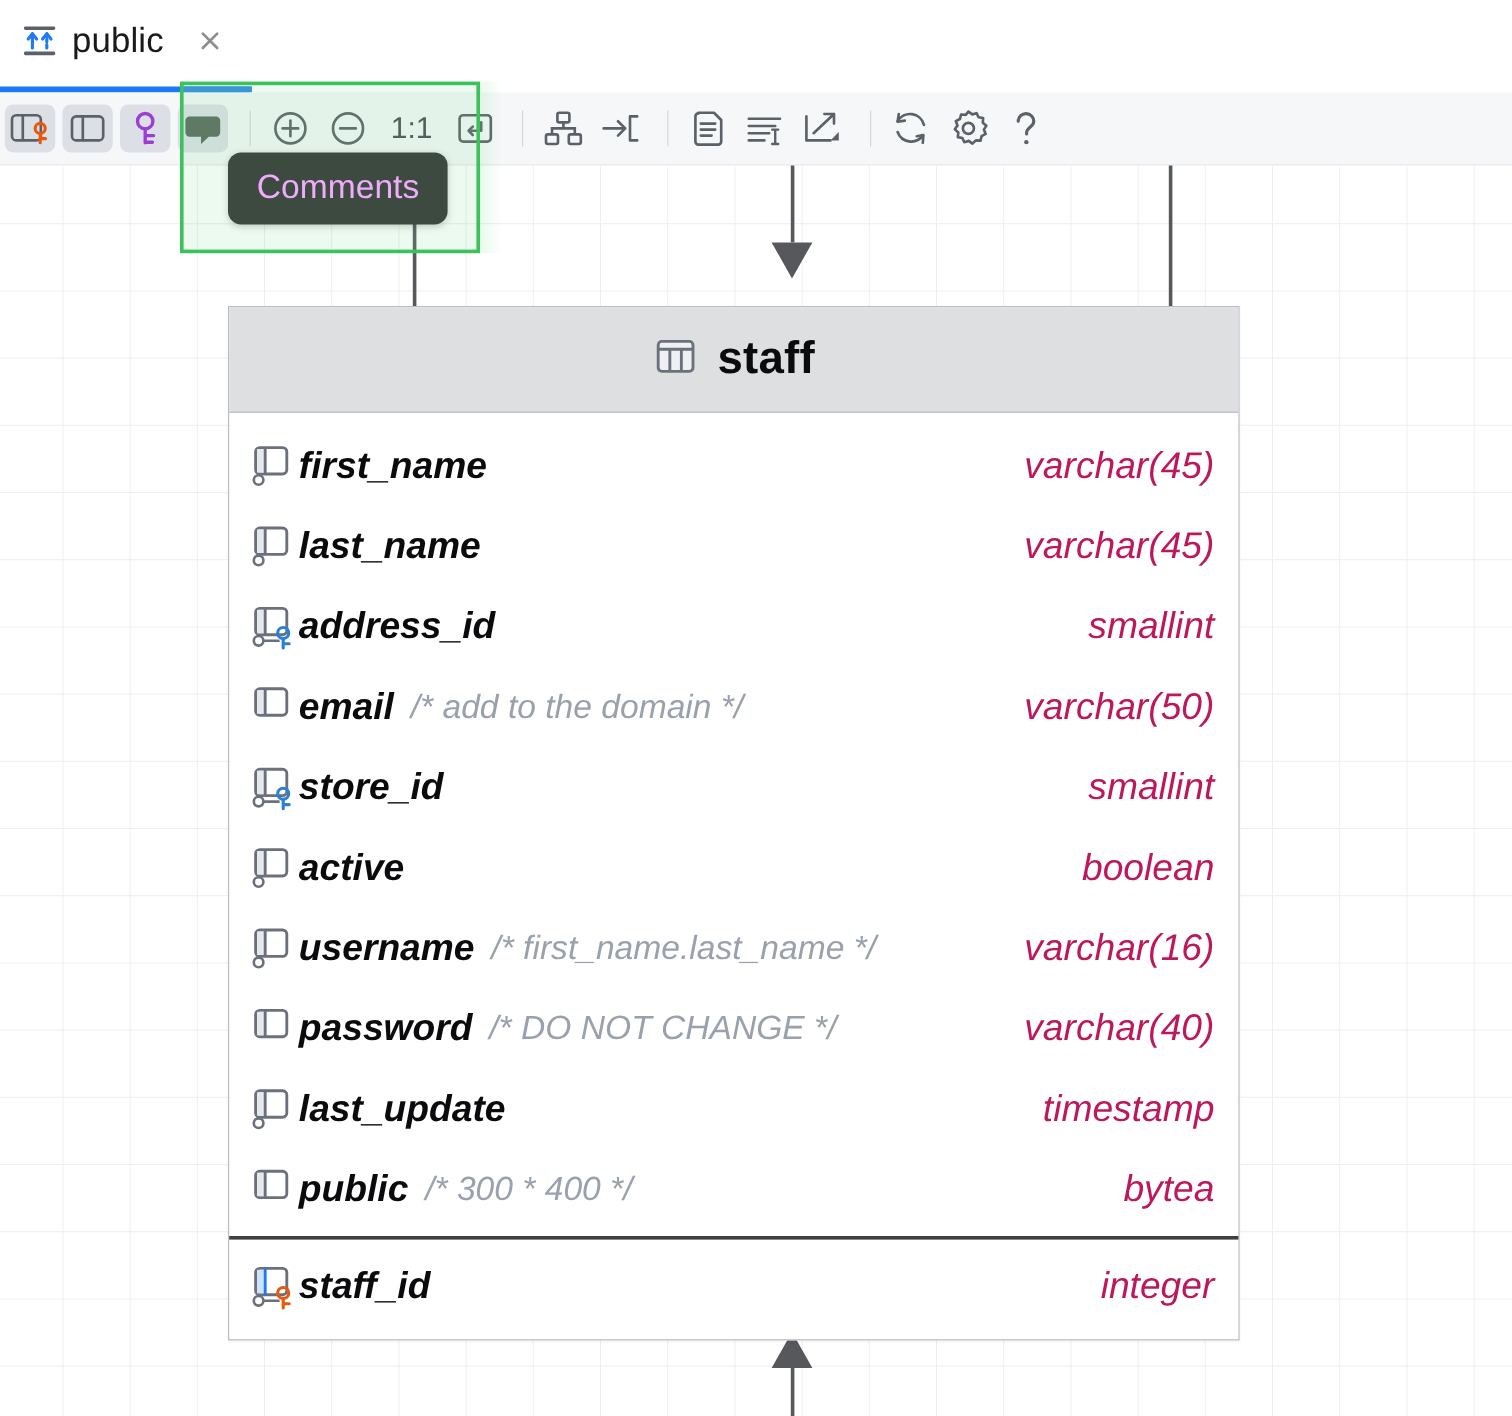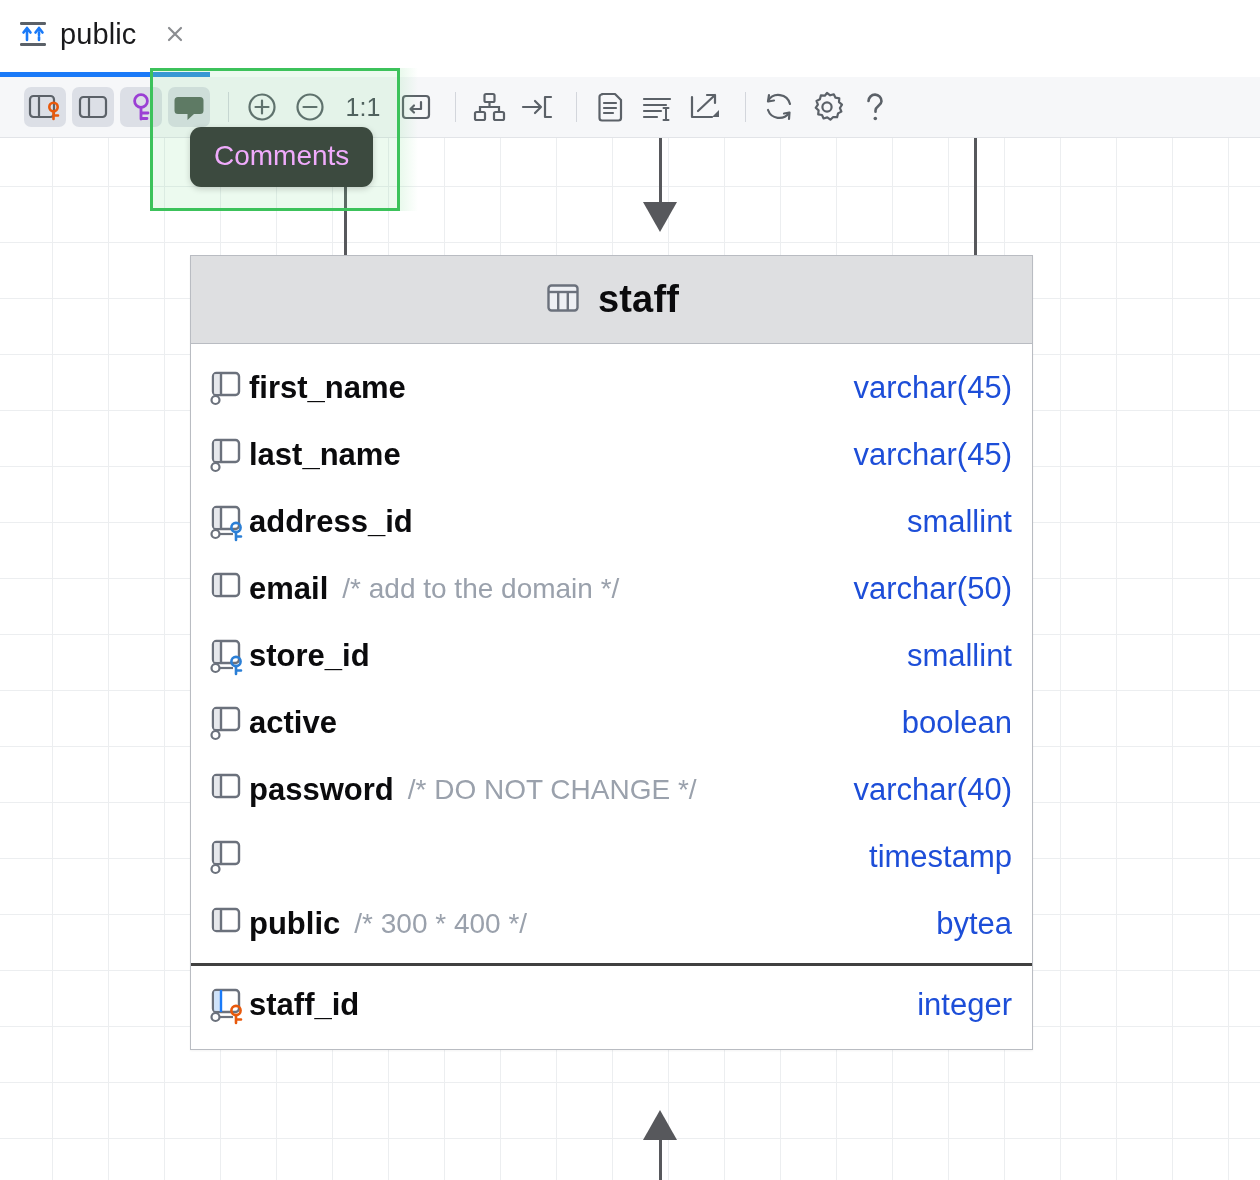--- a/index.html
+++ b/index.html
@@ -44,21 +44,21 @@
   .progress-fill2 {
     position: absolute; left: 150px; top: 0; height: 5px; width: 60px;
     background: #2f8de0;
   }
 
   
   .toolbar {
     position: absolute; left: 0; top: 77px; width: 1260px; height: 61px;
     background: #f6f7f9;
     border-bottom: 1px solid #e2e4e8;
-    display: flex; align-items: center; padding-left: 24px;
+    display: flex; align-items: center; padding-left: 4px;
   }
   .tb-btn {
     width: 42px; height: 40px; margin-right: 6px; border-radius: 7px;
     display: flex; align-items: center; justify-content: center;
     background: transparent;
   }
   .tb-btn.active { background: #dcdfe6; }
   .tb-sep {
     width: 1px; height: 30px; background: #d3d6dc; margin: 0 12px;
     flex: 0 0 auto;
@@ -119,36 +119,36 @@
     position: absolute; left: 190px; top: 255px; width: 843px;
     border: 1px solid #b9bcc2; background: #ffffff; z-index: 20;
     box-shadow: 0 1px 2px rgba(0,0,0,.05);
   }
   .node-header {
     height: 88px; background: #dedfe1;
     border-bottom: 1px solid #b9bcc2;
     display: flex; align-items: center; justify-content: center; gap: 16px;
   }
   .node-title { font-size: 38px; font-weight: bold; color: #0b0b0d; letter-spacing: .2px; }
-  .node-body { padding: 10px 0 6px; }
+  .node-body { padding: 10px 0 6px; font-style: italic; }
   .col-row {
     display: flex; align-items: center;
     height: 67px; padding: 0 20px 0 18px;
   }
   .col-row.sep { border-top: 3px solid #404040; margin-top: 6px; padding-top: 0; height: 80px; }
   .col-icon { width: 40px; flex: 0 0 auto; display: flex; align-items: center; }
   .col-name {
     font-size: 31px; font-weight: bold; color: #0b0b0d;
     white-space: nowrap;
   }
   .col-comment {
     font-size: 28px; color: #9aa1ac; margin-left: 14px; white-space: nowrap;
   }
   .col-type {
-    margin-left: auto; font-size: 31px; color: #1d4ed8; white-space: nowrap;
+    margin-left: auto; font-size: 31px; color: #be185d; white-space: nowrap;
   }
 </style>
 </head>
 <body>
 
 <div id="root">
 
   <div class="tabbar">
     <div class="tab">
       <span class="tab-icon">
@@ -405,35 +405,49 @@
           </span>
           <span class="col-name">active</span>
           <span class="col-type">boolean</span>
         </div>
         <div class="col-row">
           <span class="col-icon">
             <svg width="40" height="42" viewBox="0 0 40 42">
               <rect x="4" y="6" width="26" height="22" rx="3.5" fill="none" stroke="#6b717c" stroke-width="2.4"></rect>
               <rect x="5.2" y="7.2" width="6" height="19.6" fill="#e6e8ec"></rect>
               <path d="M12 6 V28" stroke="#6b717c" stroke-width="2.4"></path>
+              <circle cx="6.5" cy="33" r="4" fill="none" stroke="#6b717c" stroke-width="2.2"></circle>
+            </svg>
+          </span>
+          <span class="col-name">username</span>
+          <span class="col-comment">/* first_name.last_name */</span>
+          <span class="col-type">varchar(16)</span>
+        </div>
+        <div class="col-row">
+          <span class="col-icon">
+            <svg width="40" height="42" viewBox="0 0 40 42">
+              <rect x="4" y="6" width="26" height="22" rx="3.5" fill="none" stroke="#6b717c" stroke-width="2.4"></rect>
+              <rect x="5.2" y="7.2" width="6" height="19.6" fill="#e6e8ec"></rect>
+              <path d="M12 6 V28" stroke="#6b717c" stroke-width="2.4"></path>
             </svg>
           </span>
           <span class="col-name">password</span>
           <span class="col-comment">/* DO NOT CHANGE */</span>
           <span class="col-type">varchar(40)</span>
         </div>
         <div class="col-row">
           <span class="col-icon">
             <svg width="40" height="42" viewBox="0 0 40 42">
               <rect x="4" y="6" width="26" height="22" rx="3.5" fill="none" stroke="#6b717c" stroke-width="2.4"></rect>
               <rect x="5.2" y="7.2" width="6" height="19.6" fill="#e6e8ec"></rect>
               <path d="M12 6 V28" stroke="#6b717c" stroke-width="2.4"></path>
               <circle cx="6.5" cy="33" r="4" fill="none" stroke="#6b717c" stroke-width="2.2"></circle>
             </svg>
           </span>
+          <span class="col-name">last_update</span>
           <span class="col-type">timestamp</span>
         </div>
         <div class="col-row">
           <span class="col-icon">
             <svg width="40" height="42" viewBox="0 0 40 42">
               <rect x="4" y="6" width="26" height="22" rx="3.5" fill="none" stroke="#6b717c" stroke-width="2.4"></rect>
               <rect x="5.2" y="7.2" width="6" height="19.6" fill="#e6e8ec"></rect>
               <path d="M12 6 V28" stroke="#6b717c" stroke-width="2.4"></path>
             </svg>
           </span>

